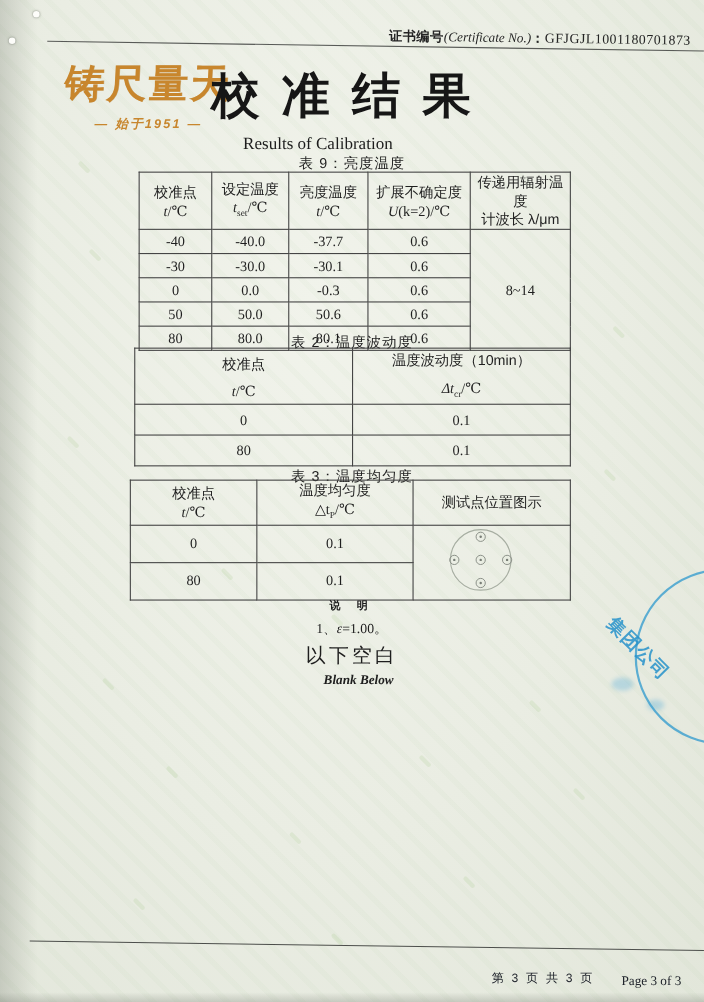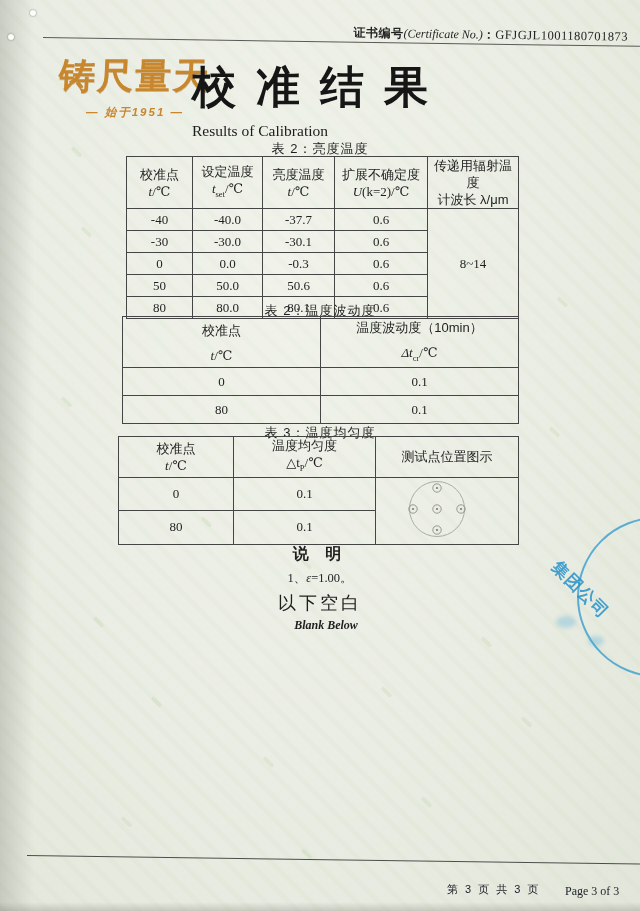--- a/index.html
+++ b/index.html
@@ -22,40 +22,40 @@
   .cert-line{right:12px;top:-2px;font-size:12px;white-space:nowrap;}
   .cert-line .cn{font-weight:bold;letter-spacing:.5px;}
   .cert-line .en{font-family:"Liberation Serif","DejaVu Serif",serif;font-style:italic;}
   .cert-line .num{font-family:"Liberation Serif","DejaVu Serif",serif;font-size:12.5px;letter-spacing:.5px;}
 
   .brand{left:50px;top:52px;width:170px;text-align:center;color:#c8862d;}
   .brand .logo{font-family:"DejaVu Serif","Liberation Serif",serif;font-size:36px;font-weight:bold;letter-spacing:2px;transform:skewX(-3deg);text-shadow:.5px .5px 0 rgba(160,100,20,.4);}
   .brand .tagline{margin-top:4px;font-size:11.5px;letter-spacing:2px;font-style:italic;font-weight:bold;}
 
   .title-cn{left:-10px;width:660px;top:58px;text-align:center;font-size:44px;font-weight:bold;letter-spacing:20px;color:#161616;}
-  .title-en{left:0;width:520px;top:122px;text-align:center;font-family:"Liberation Serif","DejaVu Serif",serif;font-size:15.5px;color:#1c1c1c;}
+  .title-en{left:0;width:520px;top:122px;text-align:center;font-family:"Liberation Serif","DejaVu Serif",serif;font-size:15.5px;color:#1c1c1c;padding-left:29px;}
 
   .cap{left:0;width:640px;text-align:center;font-size:13px;letter-spacing:1px;color:#1e1e1e;}
 
   table.ctab{border-collapse:collapse;table-layout:fixed;border-radius:27px;}
   .ctab td,.ctab th{border:1px solid #454545;text-align:center;vertical-align:middle;padding:0;font-weight:normal;color:#1f1f1f;}
   .h1{font-size:13px;line-height:17px;}
   .h2{font-size:13px;line-height:17px;font-family:"Liberation Serif","DejaVu Serif",serif;}
   .h2 i{font-family:"Liberation Serif","DejaVu Serif",serif;}
   .h2 sub{font-size:8.5px;}
   .val{font-family:"Liberation Serif","DejaVu Serif",serif;font-size:13px;}
   .t1 tr.data td{height:21px;}
   .t2 .hdr td{height:50px;}
   .t2 .hdr .h1{margin-top:2px;}
   .t2 tr.data td{height:27px;}
   .t3 .hdr td{height:38px;}
   .t3 tr.data td{height:31px;}
 
   .notes{left:0;width:640px;text-align:center;color:#1e1e1e;}
-  .notes .nh{font-size:16px;font-weight:bold;letter-spacing:6px;}
+  .notes .nh{font-size:10px;font-weight:bold;letter-spacing:6px;}
   .notes .n1{margin-top:5px;font-size:12.5px;font-family:"Liberation Serif","DejaVu Serif",serif;}
   .notes .n1 .eps{font-style:italic;}
   .notes .n2{margin-top:4px;font-size:18px;letter-spacing:3px;}
   .notes .n3{margin-top:3px;font-size:12px;font-family:"Liberation Serif","DejaVu Serif",serif;font-style:italic;font-weight:bold;padding-left:12px;}
 
   .stamp-ring{left:577px;top:517px;width:156px;height:156px;border:2.5px solid rgba(44,152,205,.75);border-radius:50%;}
   .stamp-text{left:563px;top:556px;font-size:17px;font-weight:bold;color:rgba(38,146,202,.85);transform:rotate(45deg);transform-origin:left top;letter-spacing:1px;white-space:nowrap;}
   .stamp-blob{border-radius:50%;background:rgba(70,165,215,.3);filter:blur(2px);}
 
   .footer-rule{left:27px;width:613px;top:855px;height:1.2px;background:#4c4e4b;transform:rotate(0.8deg);transform-origin:left center;}
@@ -97,21 +97,21 @@
   </div>
 
   <div class="abs brand">
     <div class="logo">铸尺量天</div>
     <div class="tagline">— 始于1951 —</div>
   </div>
 
   <div class="abs title-cn">校准结果</div>
   <div class="abs title-en">Results of Calibration</div>
 
-  <div class="abs cap" style="top:140px;">表 2：亮度温度</div>
+  <div class="abs cap" style="top:140px;">表 9：亮度温度</div>
   <table class="ctab t1 abs" style="left:126px;top:156px;width:392px;">
     <colgroup>
         <col style="width:66px">
         <col style="width:70px">
         <col style="width:72px">
         <col style="width:93px">
         <col style="width:91px">
       </colgroup>
     <tbody>
         <tr class="hdr">

